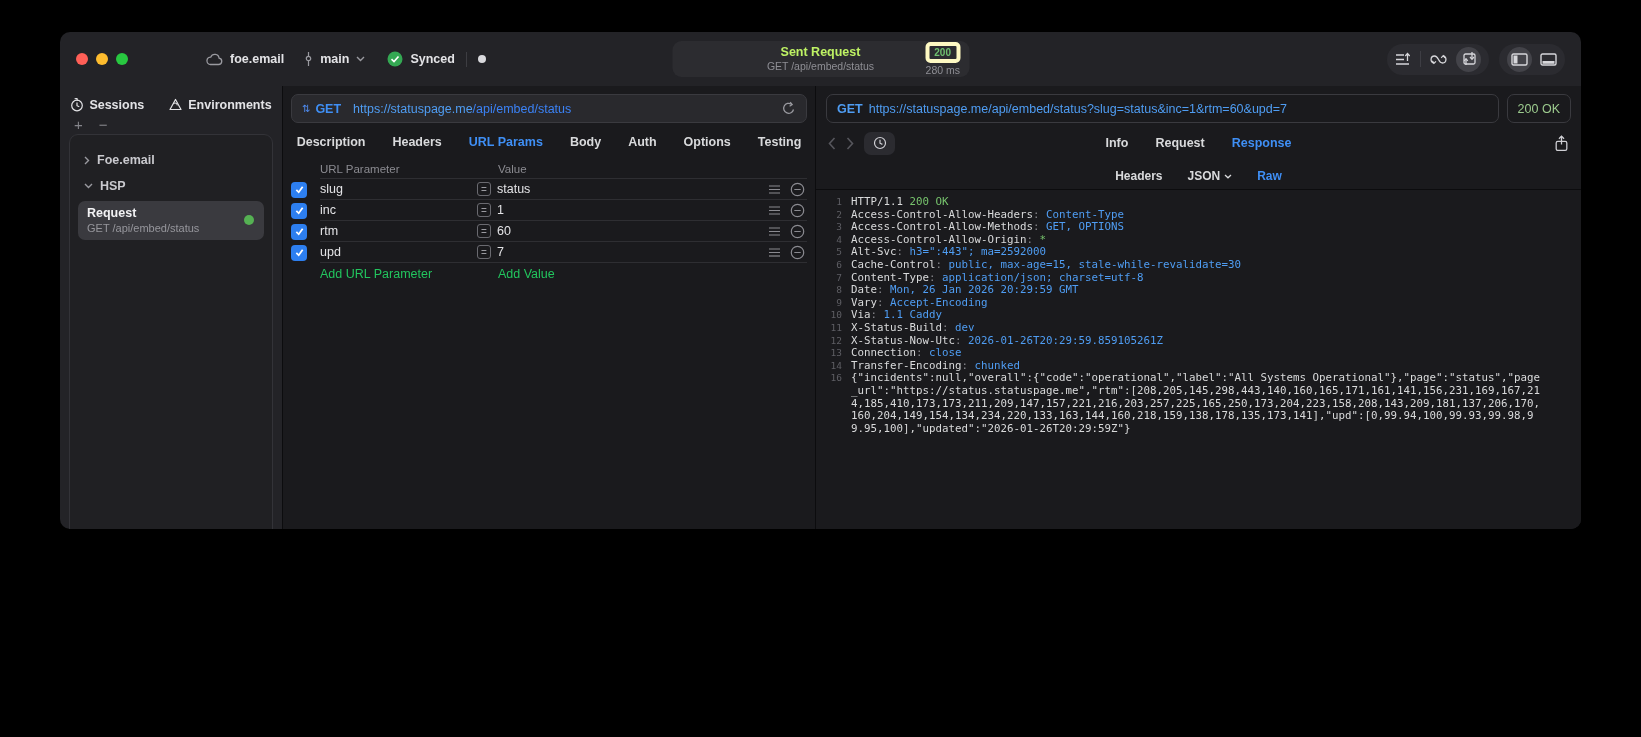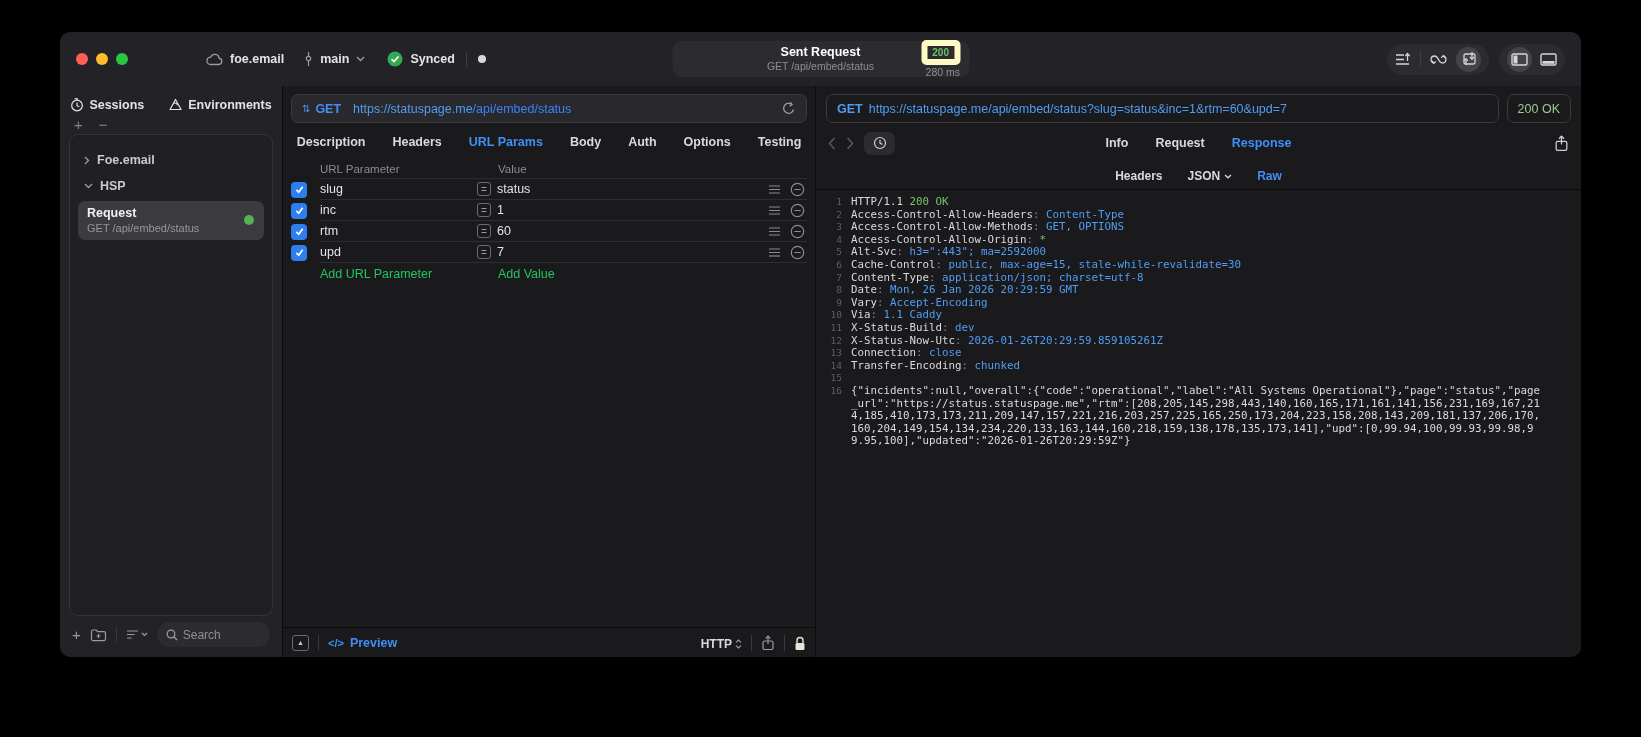--- a/index.html
+++ b/index.html
@@ -1,33 +1,33 @@
 <!DOCTYPE html>
 <html><head>
 <meta charset="utf-8">
 <style>
   * { margin:0; padding:0; box-sizing:border-box; }
   html,body { width:1641px; height:737px; background:#000; font-family:"Liberation Sans",sans-serif; -webkit-font-smoothing:antialiased; }
-  .window { position:absolute; left:60px; top:32px; width:1521px; height:625px; background:#232327; border-radius:10px; overflow:hidden; box-shadow:0 25px 70px rgba(0,0,0,.7); }
+  .window { position:absolute; left:60px; top:32px; width:1521px; height:497px; background:#232327; border-radius:10px; overflow:hidden; box-shadow:0 25px 70px rgba(0,0,0,.7); }
 
   
   .titlebar { height:54px; display:flex; align-items:center; padding:0 16px; position:relative; }
   .traffic { display:flex; gap:8px; margin-right:78px; }
   .tl { width:12px; height:12px; border-radius:50%; }
   .tl.r { background:#ff5f57; } .tl.y { background:#febc2e; } .tl.g { background:#28c840; }
   .tb-left { display:flex; align-items:center; gap:7px; color:#e3e3e6; font-size:12.5px; font-weight:600; }
   .dim-ic { color:#9a9aa0; }
   .tb-sep { width:1px; height:15px; background:#3d3d42; margin:0 4px; }
   .white-dot { width:8px; height:8px; border-radius:50%; background:#d9d9dd; }
   .tb-center { position:absolute; left:50%; top:50%; transform:translate(-50%,-50%); width:297px; height:36px; background:#2c2c30; border-radius:9px; display:flex; align-items:center; justify-content:center; }
   .tbc-text { text-align:center; line-height:1.18; }
-  .tbc-title { font-size:12.5px; font-weight:700; color:#ffffff; }
+  .tbc-title { font-size:12.5px; font-weight:700; color:#bef264; }
   .tbc-sub { font-size:10.5px; color:#8e8e94; }
   .tbc-status { position:absolute; right:9px; top:50%; transform:translateY(-50%); display:flex; flex-direction:column; align-items:flex-end; gap:1px; }
-  .code-badge { border:6px solid #fef9c3; color:#6fc06f; border-radius:5px; font-size:10px; font-weight:700; padding:0 5px; line-height:13px; }
+  .code-badge { border:4px solid #fef9c3; color:#6fc06f; border-radius:5px; font-size:10px; font-weight:700; padding:0 5px; line-height:13px; }
   .dur { font-size:10.5px; color:#8e8e94; }
   .tb-right { margin-left:auto; display:flex; align-items:center; gap:10px; }
   .pillbar { background:#2b2b30; border-radius:16px; height:31px; display:flex; align-items:center; padding:0 8px; gap:8px; color:#d6d6da; }
   .pill-sep { width:1px; height:16px; background:#3e3e44; }
   .circ { width:25px; height:25px; border-radius:50%; display:flex; align-items:center; justify-content:center; }
   .circ.on { background:#434349; }
 
   
   .main { display:flex; height:571px; }
   .sidebar { width:222px; display:flex; flex-direction:column; }
@@ -529,23 +529,19 @@
           </div>
           <div class="code-line">
             <span class="gutter">13</span>
             <span class="content"><span class="c-w">Connection</span><span class="c-d">: </span><span class="c-b">close</span></span>
           </div>
           <div class="code-line">
             <span class="gutter">14</span>
             <span class="content"><span class="c-w">Transfer-Encoding</span><span class="c-d">: </span><span class="c-b">chunked</span></span>
           </div>
           <div class="code-line">
-            <span class="gutter">15</span>
-            <span class="content"></span>
-          </div>
-          <div class="code-line">
             <span class="gutter">16</span>
             <span class="content"><span class="c-w">{"incidents":null,"overall":{"code":"operational","label":"All Systems Operational"},"page":"status","page_url":"https://status.statuspage.me","rtm":[208,205,145,298,443,140,160,165,171,161,141,156,231,169,167,214,185,410,173,173,211,209,147,157,221,216,203,257,225,165,250,173,204,223,158,208,143,209,181,137,206,170,160,204,149,154,134,234,220,133,163,144,160,218,159,138,178,135,173,141],"upd":[0,99.94,100,99.93,99.98,99.95,100],"updated":"2026-01-26T20:29:59Z"}</span></span>
           </div>
         </div>
     </section>
   </div>
 </div>
 
 </body></html>

